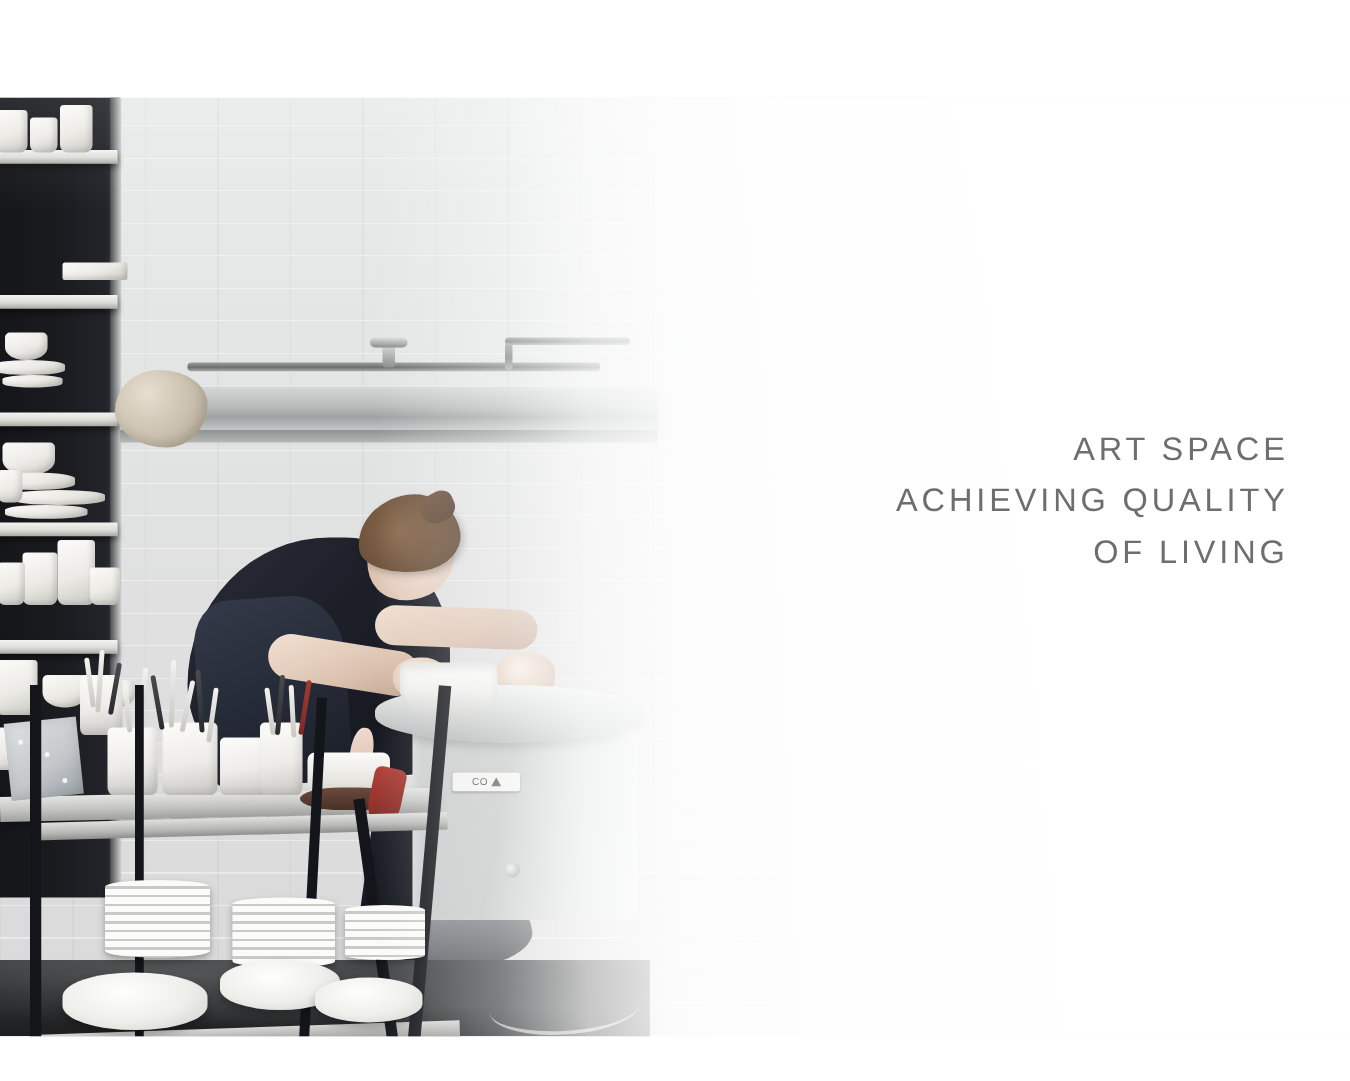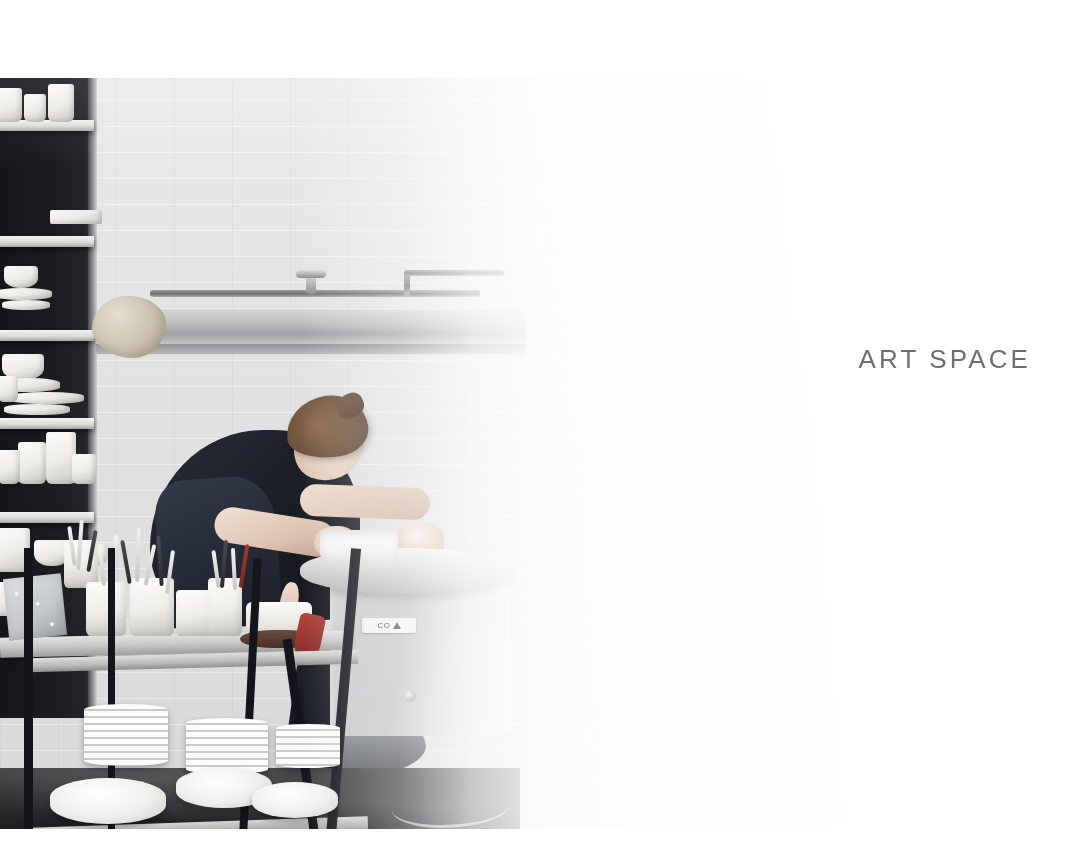--- a/index.html
+++ b/index.html
@@ -442,16 +442,18 @@
     <div class="plate-top" style="left:50px;  top:700px; width:116px; height:46px;"></div>
     <div class="plate-top" style="left:176px; top:690px; width:96px;  height:40px;"></div>
     <div class="plate-top" style="left:252px; top:704px; width:86px;  height:36px;"></div>
 
     <div class="fade-right"></div>
     <div class="fade-soft-top"></div>
   </div>
 
   <div id="headline">
     <span class="hl-line">ART SPACE</span>
+    <span class="hl-line">ACHIEVING QUALITY</span>
+    <span class="hl-line">OF LIVING</span>
   </div>
 
 
 </div>
 
 </body></html>

